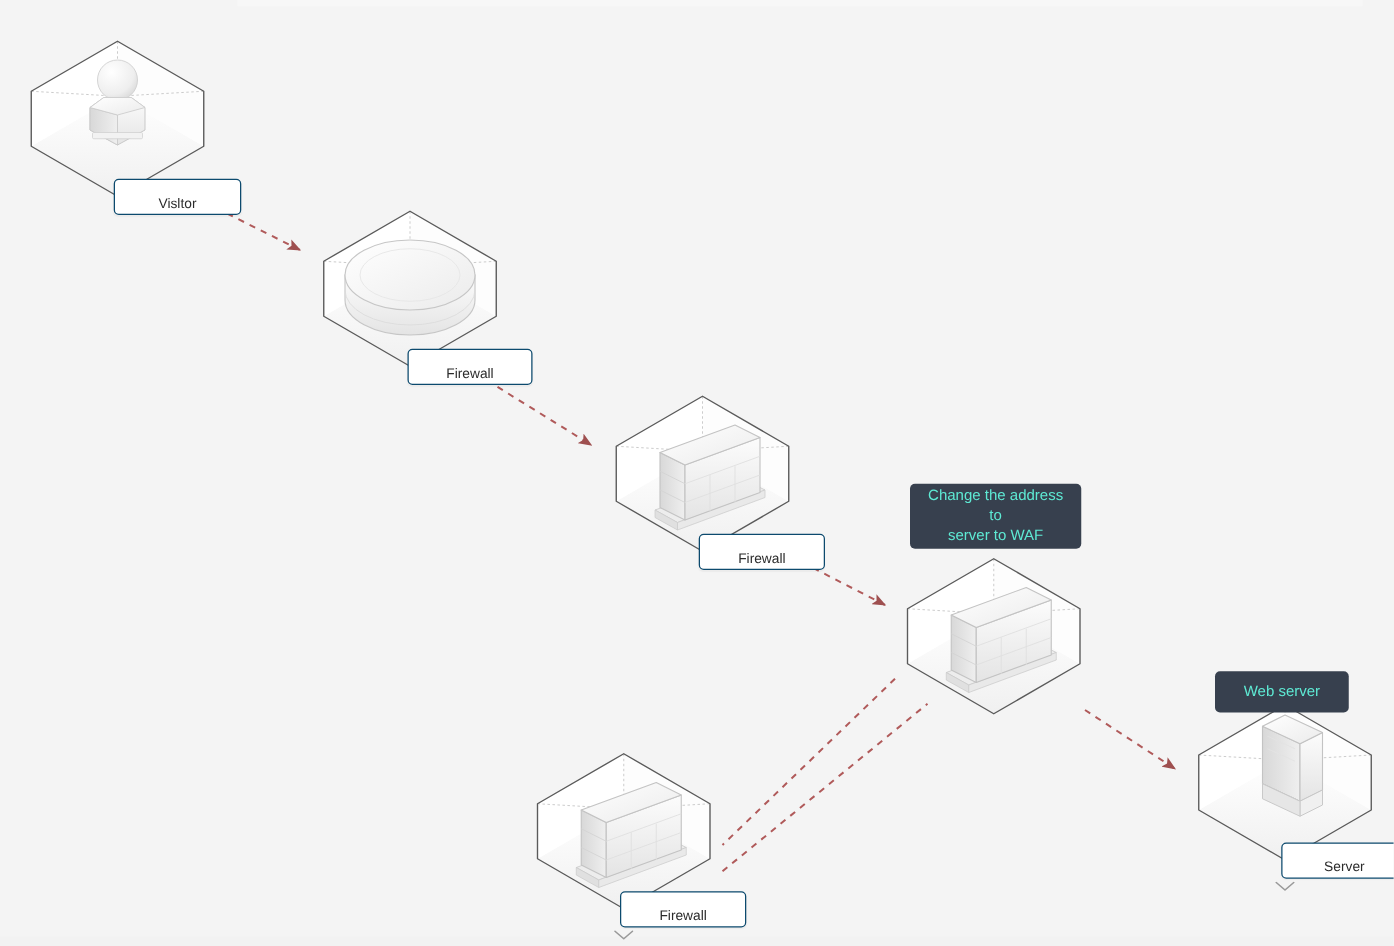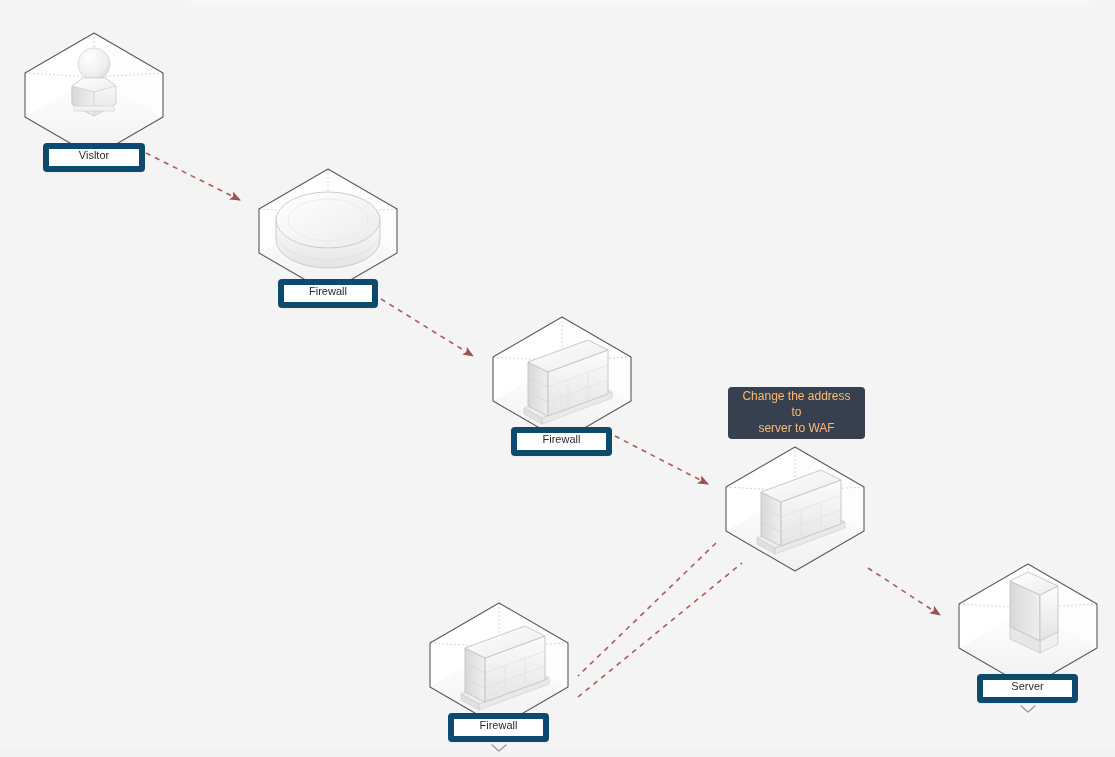--- a/index.html
+++ b/index.html
@@ -40,38 +40,39 @@
     height: 757px;
     overflow: visible;
   }
   #edges { z-index: 2; }
   #nodes { z-index: 3; }
 
   .node-label {
     position: absolute;
     z-index: 6;
     background: #ffffff;
-    border: 6px solid #0c4a6e;
+    border: 1px solid #0c4a6e;
     border-radius: 4px;
     color: #2b2b2b;
     font-size: 11px;
     line-height: 1.25;
     text-align: center;
     display: flex;
-    align-items: flex-start;
+    align-items: flex-end;
     justify-content: center;
     box-sizing: border-box;
     box-shadow: 0 1px 1px rgba(0,0,0,0.04);
+    margin-left: 48px;
   }
   .dark-label {
     position: absolute;
     z-index: 7;
     background: #37404e;
     border-radius: 4px;
-    color: #fdba74;
+    color: #5eead4;
     font-size: 12px;
     line-height: 1.32;
     text-align: center;
     display: flex;
     align-items: center;
     justify-content: center;
     box-sizing: border-box;
     padding: 4px 8px;
   }
   .chevron {
@@ -280,14 +281,17 @@
   </div>
 
   <div class="dark-label" style="left:728px; top:387px; width:137px; height:52px;">
     <div>
       <div>Change the address to</div>
       <div>server to WAF</div>
     </div>
   </div>
 
 
+  <div class="dark-label" style="left:972px; top:537px; width:107px; height:33px;">
+    <span>Web server</span>
+  </div>
 
 </div>
 
 </body></html>

